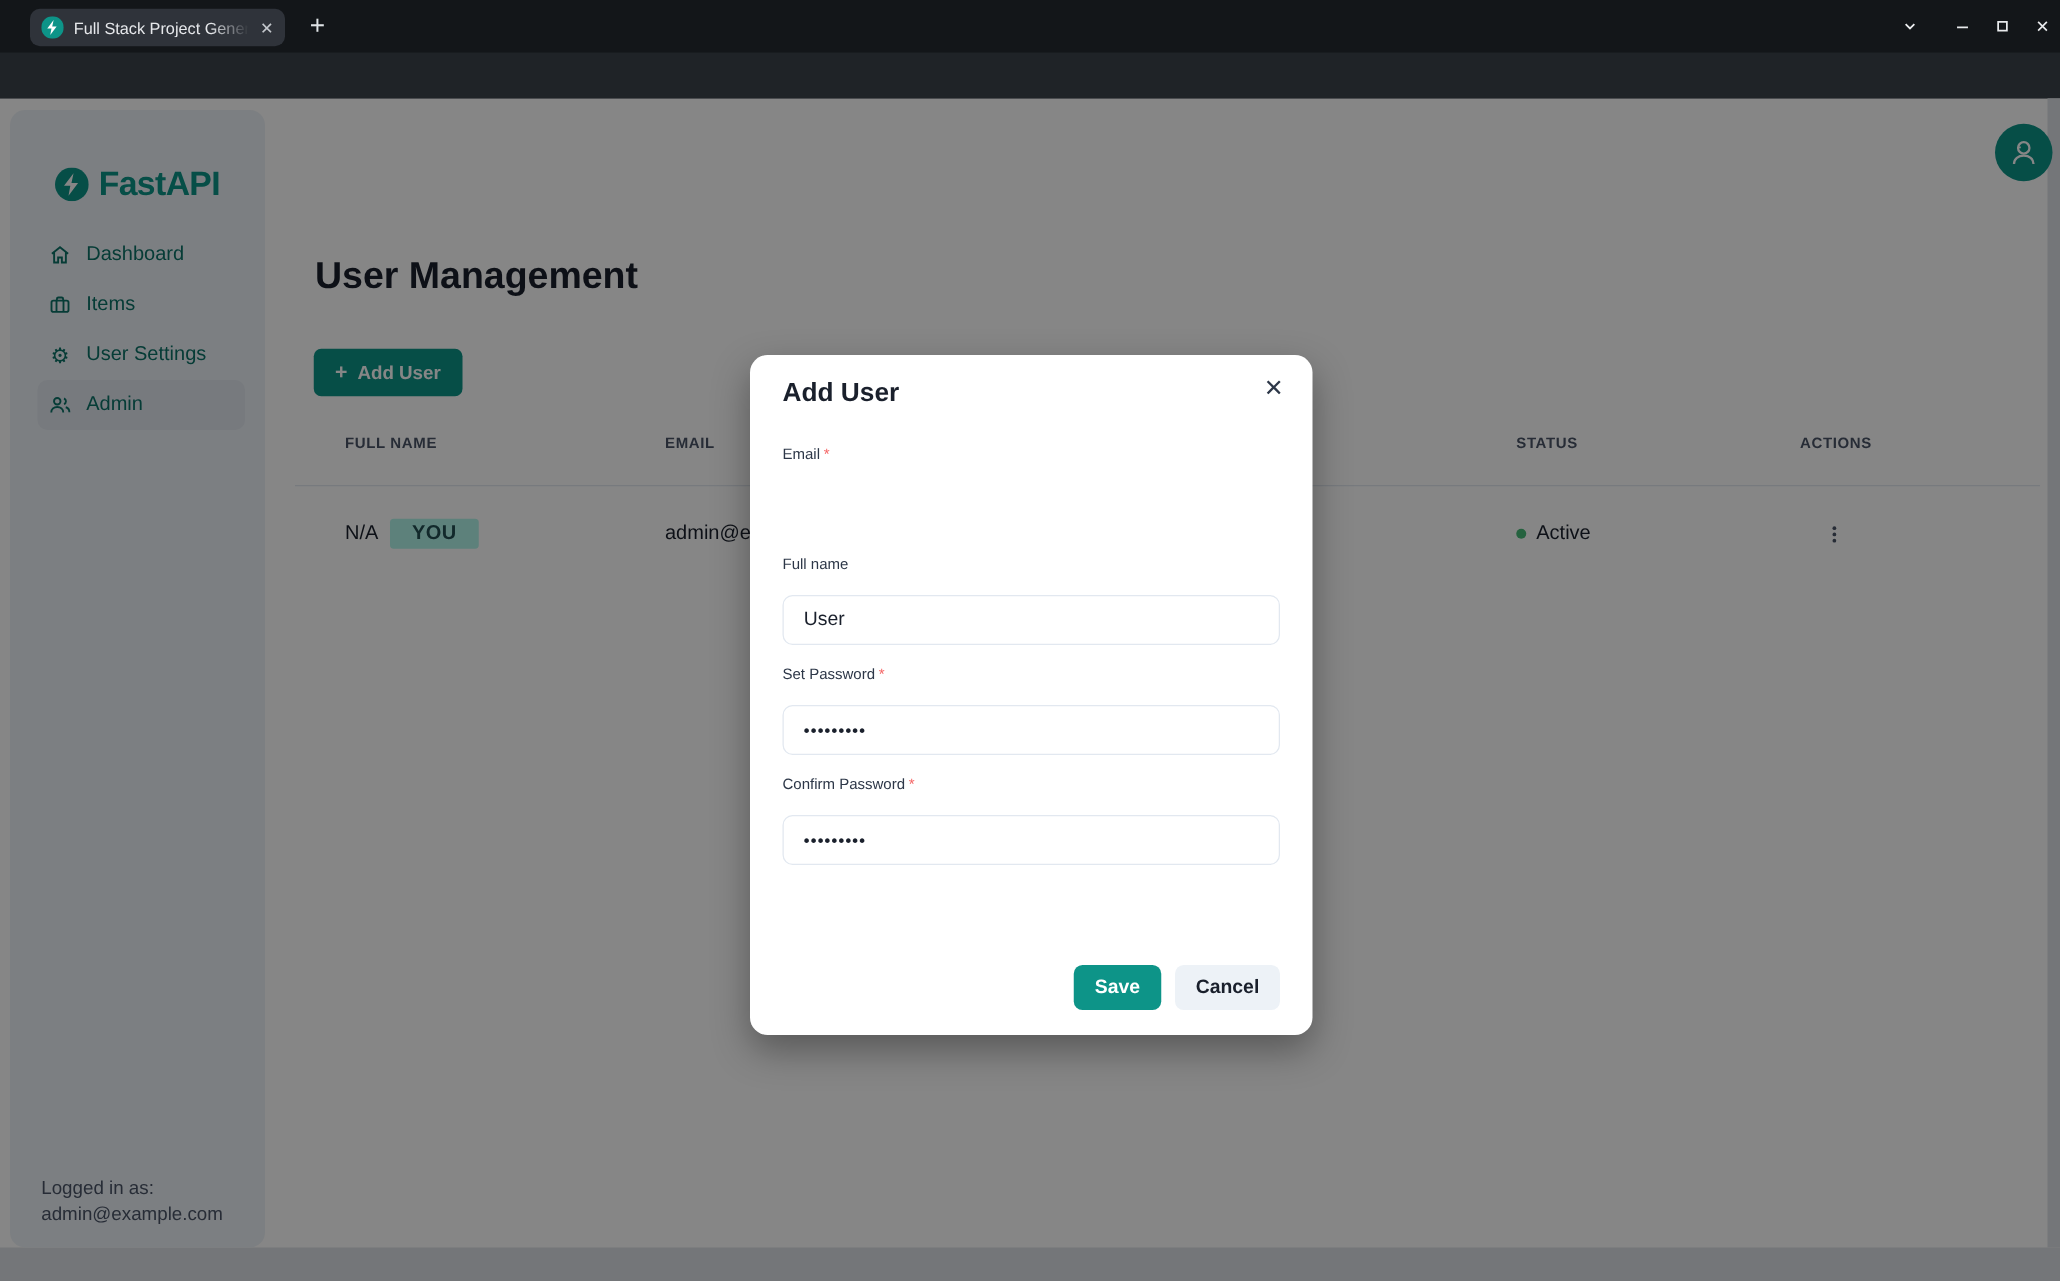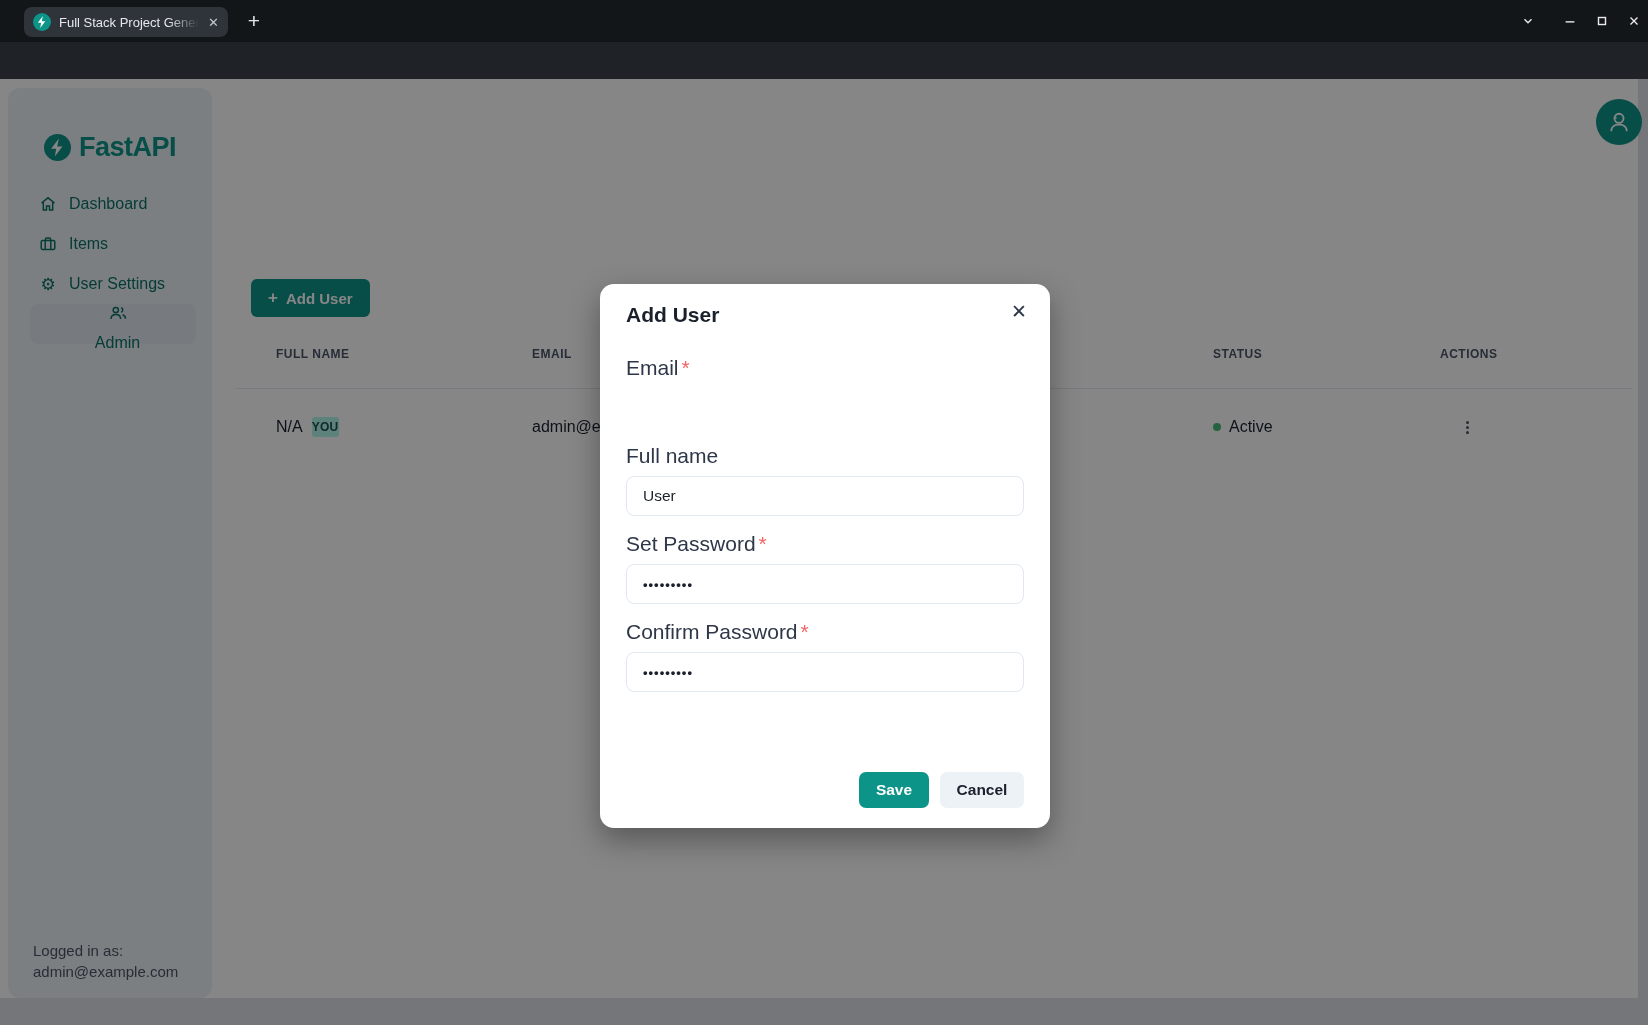--- a/index.html
+++ b/index.html
@@ -38,52 +38,52 @@
   .page { left:0; top:79px; width:1648px; height:1014px; background:#ffffff; z-index:1; }
   .edge-right { position:absolute; right:0; top:0; width:10px; height:919px; background:#dde1e6; }
   .edge-bottom { position:absolute; left:0; top:919px; width:1648px; height:27px; background:#dde1e6; }
 
   .sidebar { position:absolute; left:8px; top:9px; width:204px; height:910px; background:#edf2f7; border-radius:12px; }
   .logo { position:absolute; left:0; top:44px; width:204px; display:flex; align-items:center; justify-content:center; gap:8px; }
   .logo-text { font-size:27px; font-weight:bold; color:#0d9488; letter-spacing:-0.5px; }
   .nav { position:absolute; left:22px; top:96px; width:166px; }
   .nav-item { height:40px; display:flex; align-items:center; gap:12px; padding-left:9px;
               font-size:16px; color:#0c7268; border-radius:8px; }
-  .nav-item.active { background:#e2e8f0;flex-direction:column; }
+  .nav-item.active { background:#e2e8f0; }
   .nav-ic { width:18px; height:18px; display:flex; align-items:center; justify-content:center; }
   .gear-glyph { font-size:17px; color:#0c7268; line-height:1; }
   .side-foot { position:absolute; left:25px; bottom:16px; font-size:15px; color:#4a5568; line-height:21px; }
 
   .h1 { left:252px; top:125px; font-size:30px; font-weight:bold; color:#1a202c; }
   .add-btn { left:251px; top:200px; height:38px; padding:0 17px; background:#0d9488; border:none;
              border-radius:6px; color:#fff; font-size:15px; font-weight:bold; font-family:inherit;
              display:flex; align-items:center; gap:8px; }
   .add-plus { font-size:17px; font-weight:bold; }
 
   .thead { top:268px; font-size:12px; font-weight:bold; color:#4a5568; letter-spacing:0.5px; }
   .thead-rule { left:236px; top:309px; width:1396px; height:1px; background:#e2e8f0; }
   .cell { top:337px; font-size:16px; color:#1a202c; display:flex; align-items:center; height:22px; }
-  .you-badge { background:#b2f5ea; color:#234e52; font-size:12px; font-weight:bold;
-               padding:3px 0; border-radius:3px; letter-spacing:0.3px; }
+  .you-badge { background:#b2f5ea; color:#234e52; font-size:16px; font-weight:bold;
+               padding:3px 18px; border-radius:3px; letter-spacing:0.3px; }
   .status-dot { width:8px; height:8px; border-radius:50%; background:#48bb78; margin-right:8px; }
   .kebab { left:1455px; top:336px; width:24px; height:24px; display:flex; flex-direction:column;
            align-items:center; justify-content:center; gap:2px; }
   .kebab i { width:3px; height:3px; border-radius:50%; background:#4a5568; }
   .avatar { left:1596px; top:20px; width:46px; height:46px; border-radius:50%; background:#0d9488;
             display:flex; align-items:center; justify-content:center; }
 
   
   .scrim { left:0; top:79px; width:1648px; height:946px; background:rgba(0,0,0,0.475); z-index:5; }
   .modal { left:600px; top:284px; width:450px; height:544px; background:#fff; border-radius:14px;
            box-shadow:0 12px 30px rgba(0,0,0,0.35); z-index:10; }
   .m-title { position:absolute; left:26px; top:19px; font-size:21px; font-weight:bold; color:#1a202c; }
   .m-close { position:absolute; right:17px; top:13px; width:28px; height:28px; background:none; border:none;
              color:#2d3748; font-size:19px; display:flex; align-items:center; justify-content:center; }
   .fgroup { position:absolute; left:26px; right:26px; }
-  .flabel { font-size:21px; color:#2d3748; display:block; height:22px; }
+  .flabel { font-size:12px; color:#2d3748; display:block; height:22px; }
   .req { color:#f56565; margin-left:3px; }
   .finput { margin-top:10px; width:100%; height:40px; border:1px solid #e2e8f0; border-radius:8px;
             padding:0 16px; font-size:15.5px; color:#1a202c; font-family:inherit; background:#fff; outline:none; }
   .finput.pw { font-size:13px; font-weight:bold; letter-spacing:1px; }
   .chk-row { position:absolute; left:26px; top:424px; width:398px; height:20px; }
   .chk { position:absolute; display:flex; align-items:center; gap:9px; font-size:16px; color:#1a202c; }
   .box { width:17px; height:17px; border-radius:3px; }
   .box.off { border:2px solid #e2e8f0; background:#fff; }
   .box.on { background:#0d9488; color:#fff; font-size:12px; font-weight:bold;
             display:flex; align-items:center; justify-content:center; }
@@ -255,20 +255,21 @@
         </span>
         <span>Admin</span>
       </div>
     </div>
     <div class="side-foot">
       <div>Logged in as:</div>
       <div>admin@example.com</div>
     </div>
   </div>
 
+  <div class="abs h1">User Management</div>
   <button class="abs add-btn">
     <span class="add-plus">+</span>
     <span>Add User</span>
   </button>
 
   <div class="abs thead" style="left:276px">FULL NAME</div>
   <div class="abs thead" style="left:532px">EMAIL</div>
   <div class="abs thead" style="left:1213px">STATUS</div>
   <div class="abs thead" style="left:1440px">ACTIONS</div>
   <div class="abs thead-rule"></div>

